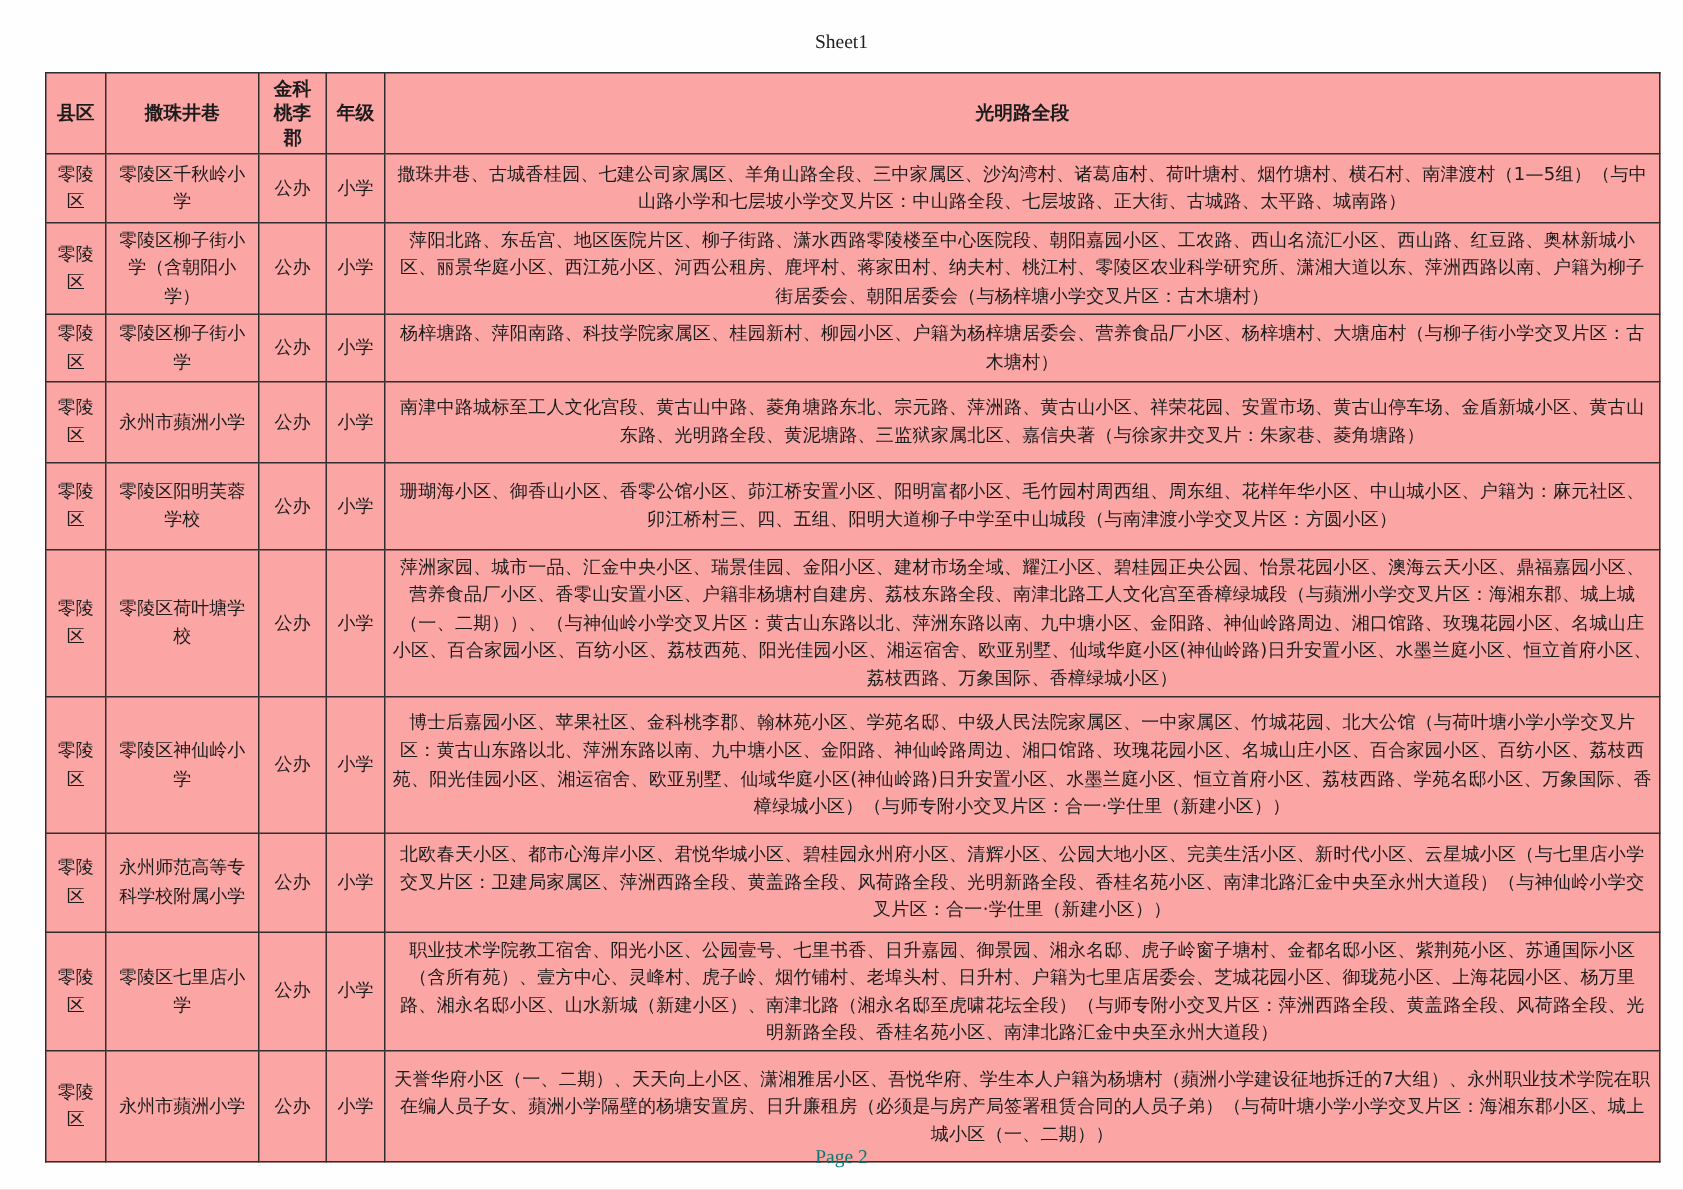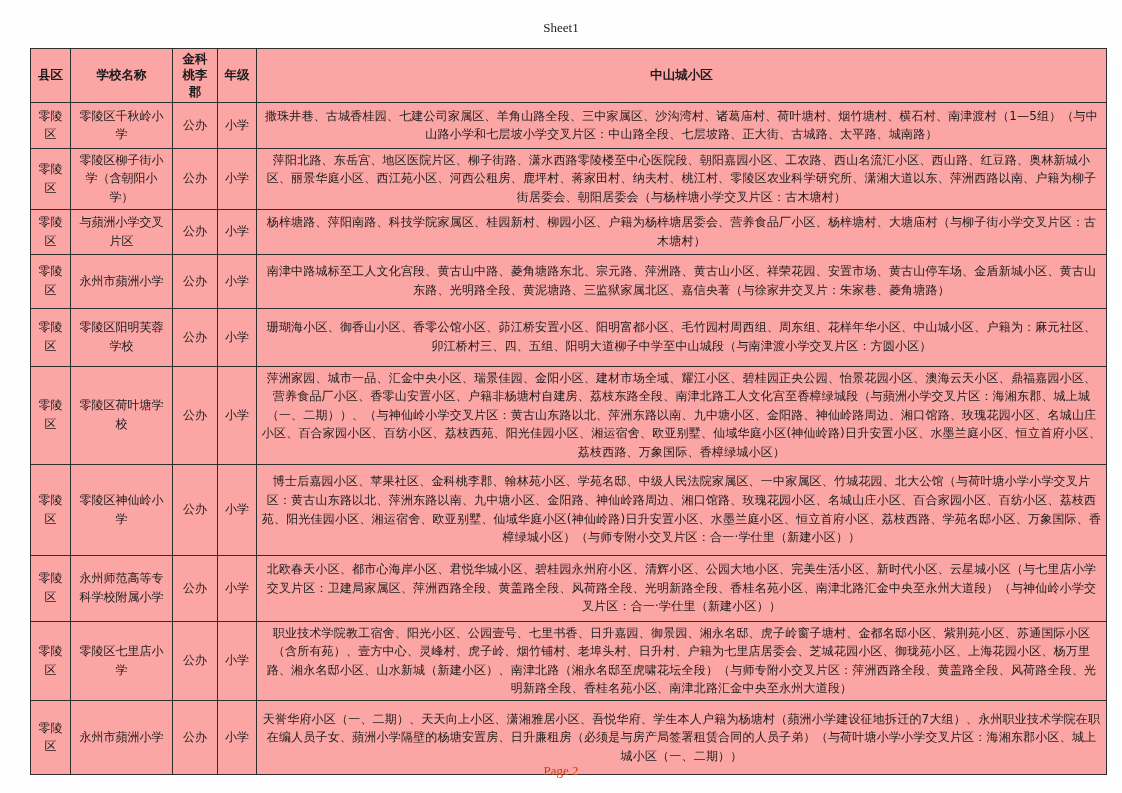--- a/index.html
+++ b/index.html
@@ -29,21 +29,21 @@
     color: #222;
   }
   .page-label {
     position: absolute;
     bottom: 14px;
     left: 0;
     width: 100%;
     text-align: center;
     font-family: "Liberation Serif", "DejaVu Serif", serif;
     font-size: 13px;
-    color: #c2410c;
+    color: #0f766e;
   }
   table.school-table {
     position: absolute;
     top: 48px;
     left: 30px;
     width: 1076px;
     border-collapse: collapse;
     table-layout: fixed;
     background: #fca5a5;
   }
@@ -96,44 +96,44 @@
     <colgroup>
       <col style="width:40px">
       <col style="width:102px">
       <col style="width:45px">
       <col style="width:39px">
       <col style="width:850px">
     </colgroup>
     <thead>
       <tr>
         <th>县区</th>
-        <th>学校名称</th>
+        <th>撒珠井巷</th>
         <th>金科桃李郡</th>
         <th>年级</th>
-        <th>中山城小区</th>
+        <th>光明路全段</th>
       </tr>
     </thead>
     <tbody>
         <tr data-row="0">
           <td class="county">零陵区</td>
           <td class="school">零陵区千秋岭小学</td>
           <td class="nature">公办</td>
           <td class="grade">小学</td>
           <td class="area">撒珠井巷、古城香桂园、七建公司家属区、羊角山路全段、三中家属区、沙沟湾村、诸葛庙村、荷叶塘村、烟竹塘村、横石村、南津渡村（1—5组）（与中山路小学和七层坡小学交叉片区：中山路全段、七层坡路、正大街、古城路、太平路、城南路）</td>
         </tr>
         <tr data-row="1">
           <td class="county">零陵区</td>
           <td class="school">零陵区柳子街小学（含朝阳小学）</td>
           <td class="nature">公办</td>
           <td class="grade">小学</td>
           <td class="area">萍阳北路、东岳宫、地区医院片区、柳子街路、潇水西路零陵楼至中心医院段、朝阳嘉园小区、工农路、西山名流汇小区、西山路、红豆路、奥林新城小区、丽景华庭小区、西江苑小区、河西公租房、鹿坪村、蒋家田村、纳夫村、桃江村、零陵区农业科学研究所、潇湘大道以东、萍洲西路以南、户籍为柳子街居委会、朝阳居委会（与杨梓塘小学交叉片区：古木塘村）</td>
         </tr>
         <tr data-row="2">
           <td class="county">零陵区</td>
-          <td class="school">与蘋洲小学交叉片区</td>
+          <td class="school">零陵区柳子街小学</td>
           <td class="nature">公办</td>
           <td class="grade">小学</td>
           <td class="area">杨梓塘路、萍阳南路、科技学院家属区、桂园新村、柳园小区、户籍为杨梓塘居委会、营养食品厂小区、杨梓塘村、大塘庙村（与柳子街小学交叉片区：古木塘村）</td>
         </tr>
         <tr data-row="3">
           <td class="county">零陵区</td>
           <td class="school">永州市蘋洲小学</td>
           <td class="nature">公办</td>
           <td class="grade">小学</td>
           <td class="area">南津中路城标至工人文化宫段、黄古山中路、菱角塘路东北、宗元路、萍洲路、黄古山小区、祥荣花园、安置市场、黄古山停车场、金盾新城小区、黄古山东路、光明路全段、黄泥塘路、三监狱家属北区、嘉信央著（与徐家井交叉片：朱家巷、菱角塘路）</td>

